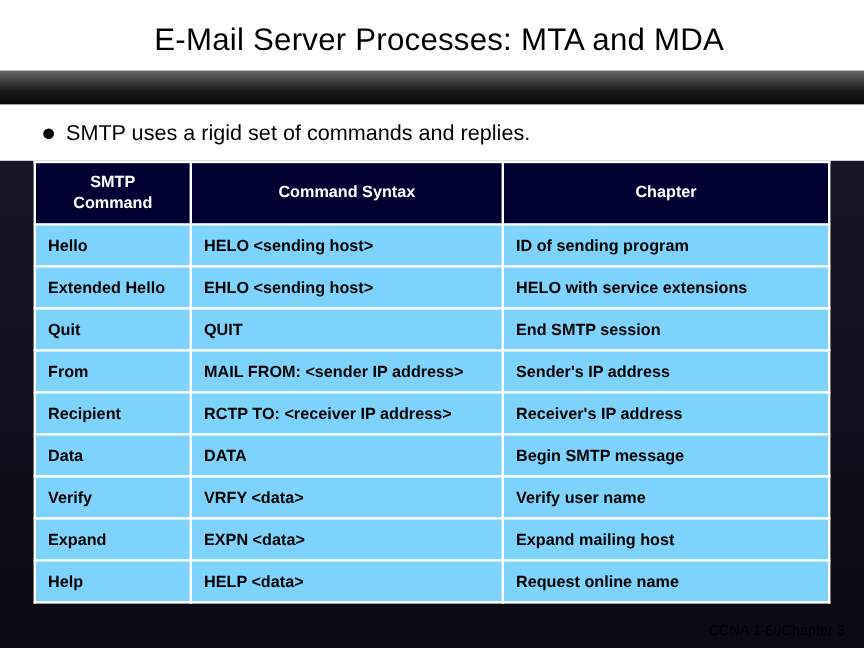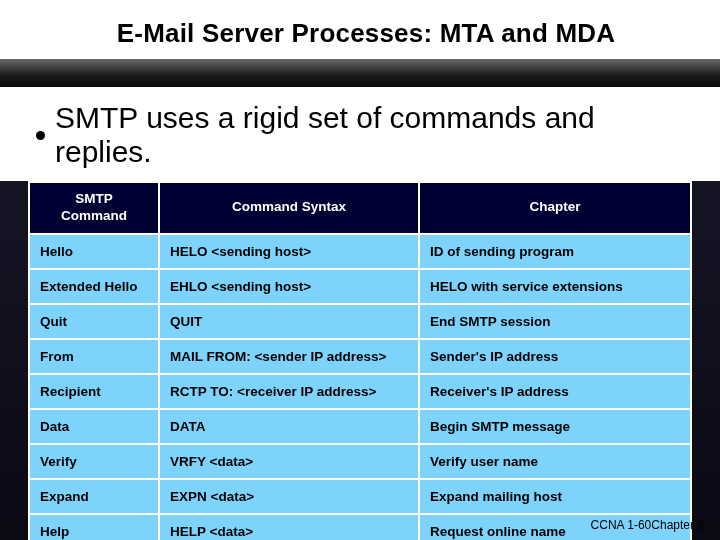--- a/index.html
+++ b/index.html
@@ -13,21 +13,21 @@
   }
   .slide {
     width: 720px;
     height: 540px;
     position: relative;
     padding: 0;
   }
   .title {
     text-align: center;
     font-size: 26px;
-    font-weight: bold;
+    font-weight: normal;
     color: #000;
     padding: 18px 0 10px 12px;
     background: #fff;
     letter-spacing: 0.2px;
   }
   .bar {
     height: 28px;
     background: linear-gradient(to bottom, #686868 0%, #1a1a1a 60%, #0a0a0a 100%);
     width: 100%;
   }
@@ -39,21 +39,21 @@
     background: #fff;
   }
   .bullet-dot {
     width: 9px;
     height: 9px;
     border-radius: 50%;
     background: #000;
     flex: 0 0 auto;
   }
   .bullet-text {
-    font-size: 30px;
+    font-size: 18px;
     color: #000;
   }
   .table-wrap {
     padding: 0 28px 17px 28px;
     background: transparent;
   }
   table {
     width: 100%;
     border-collapse: collapse;
     table-layout: fixed;

